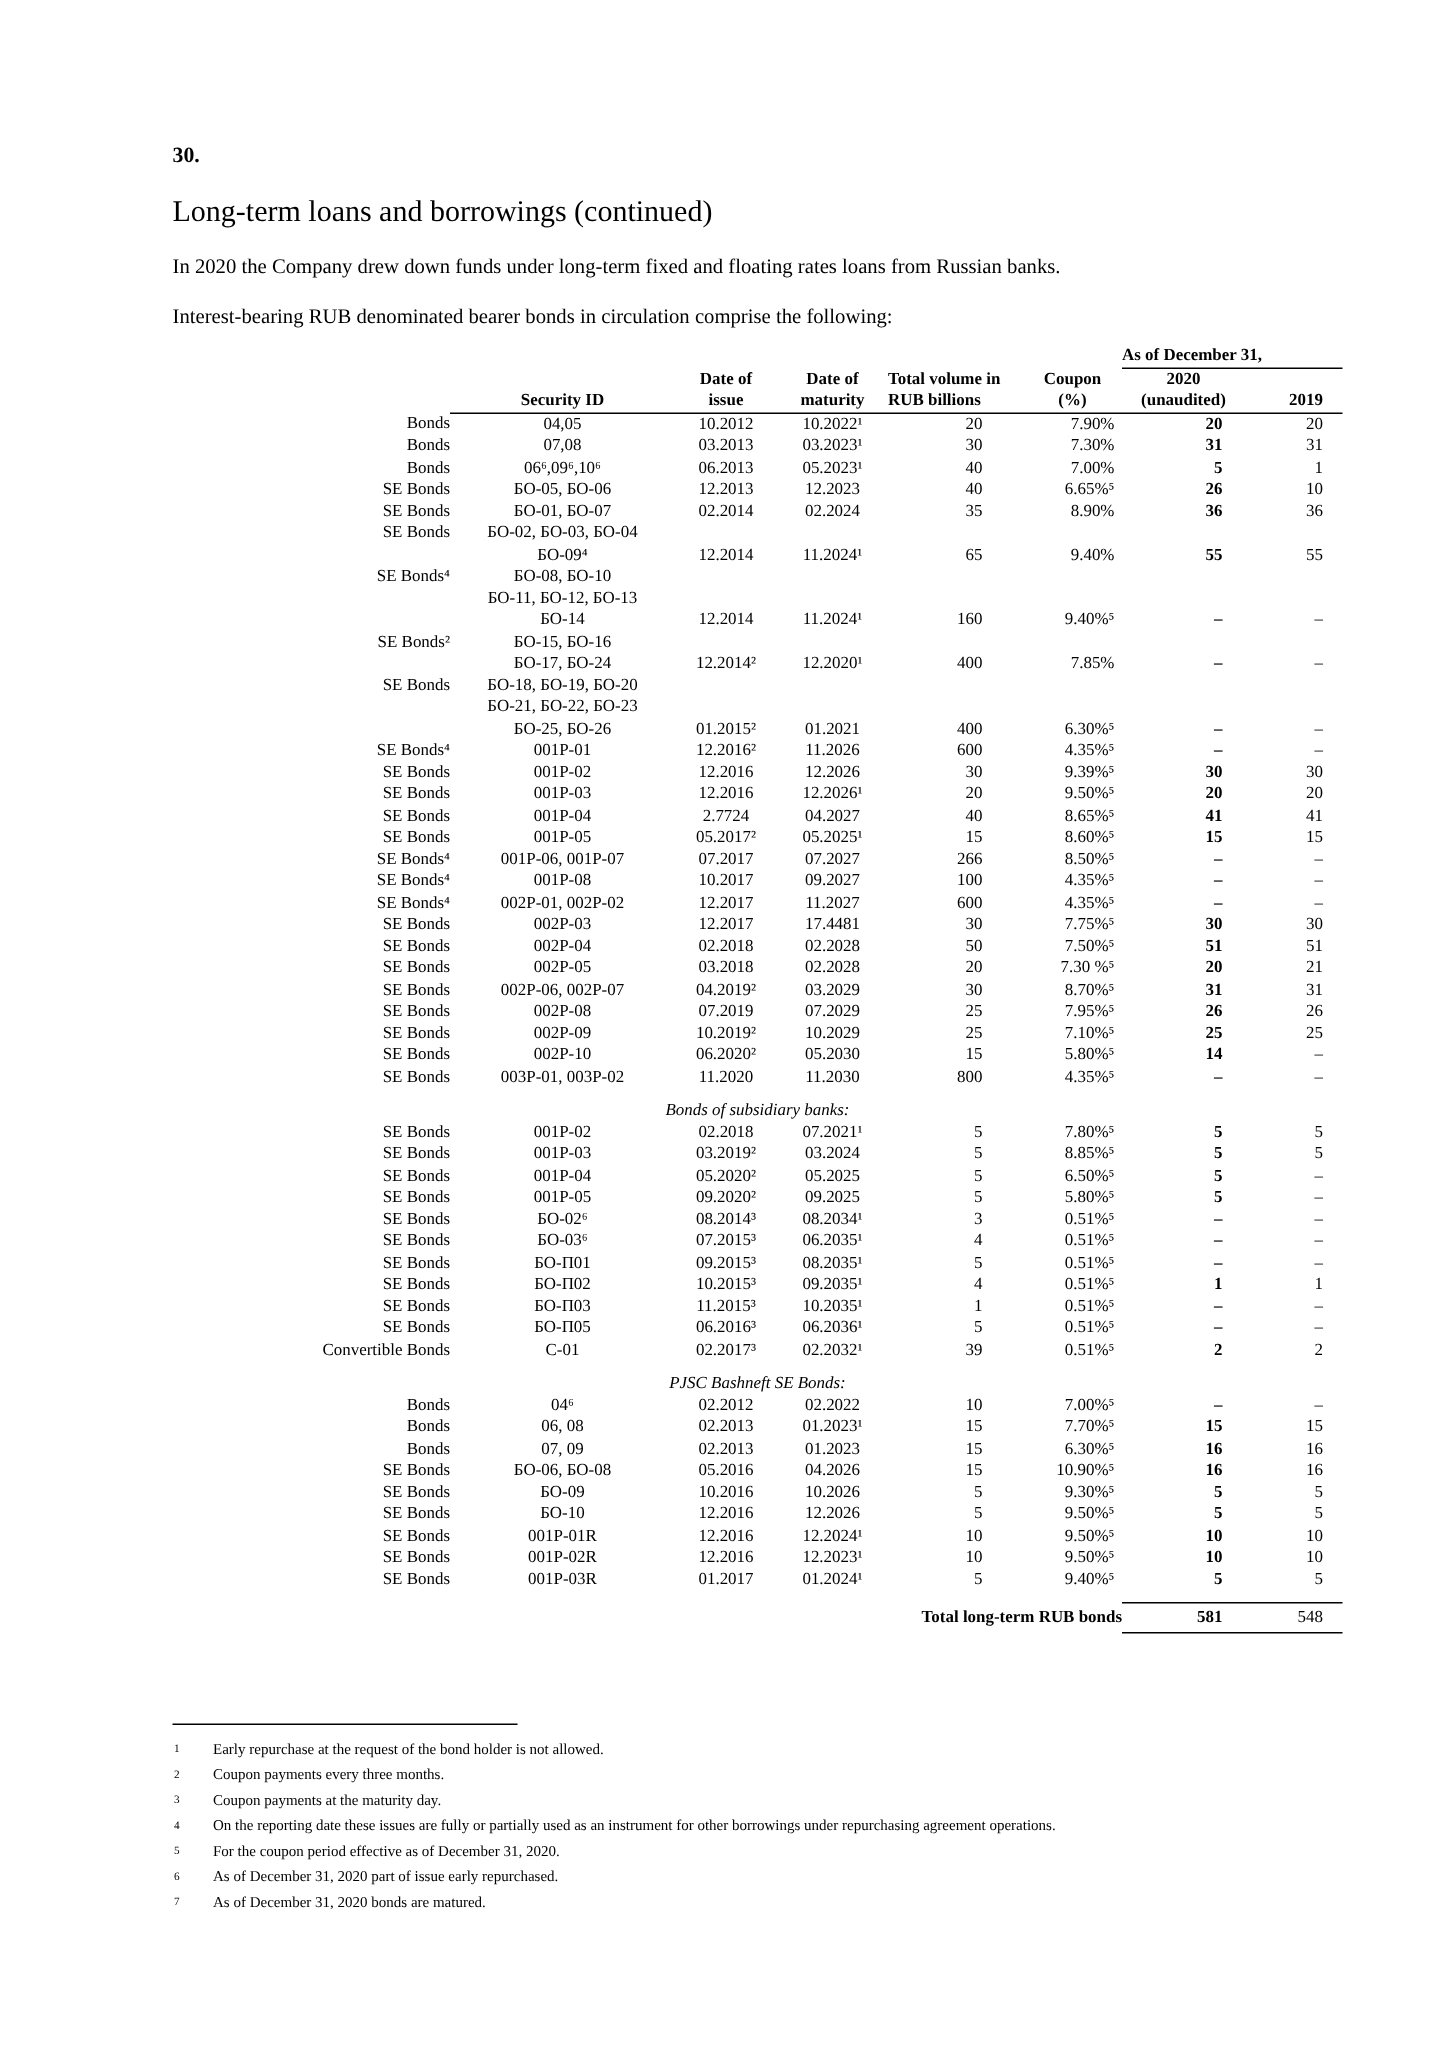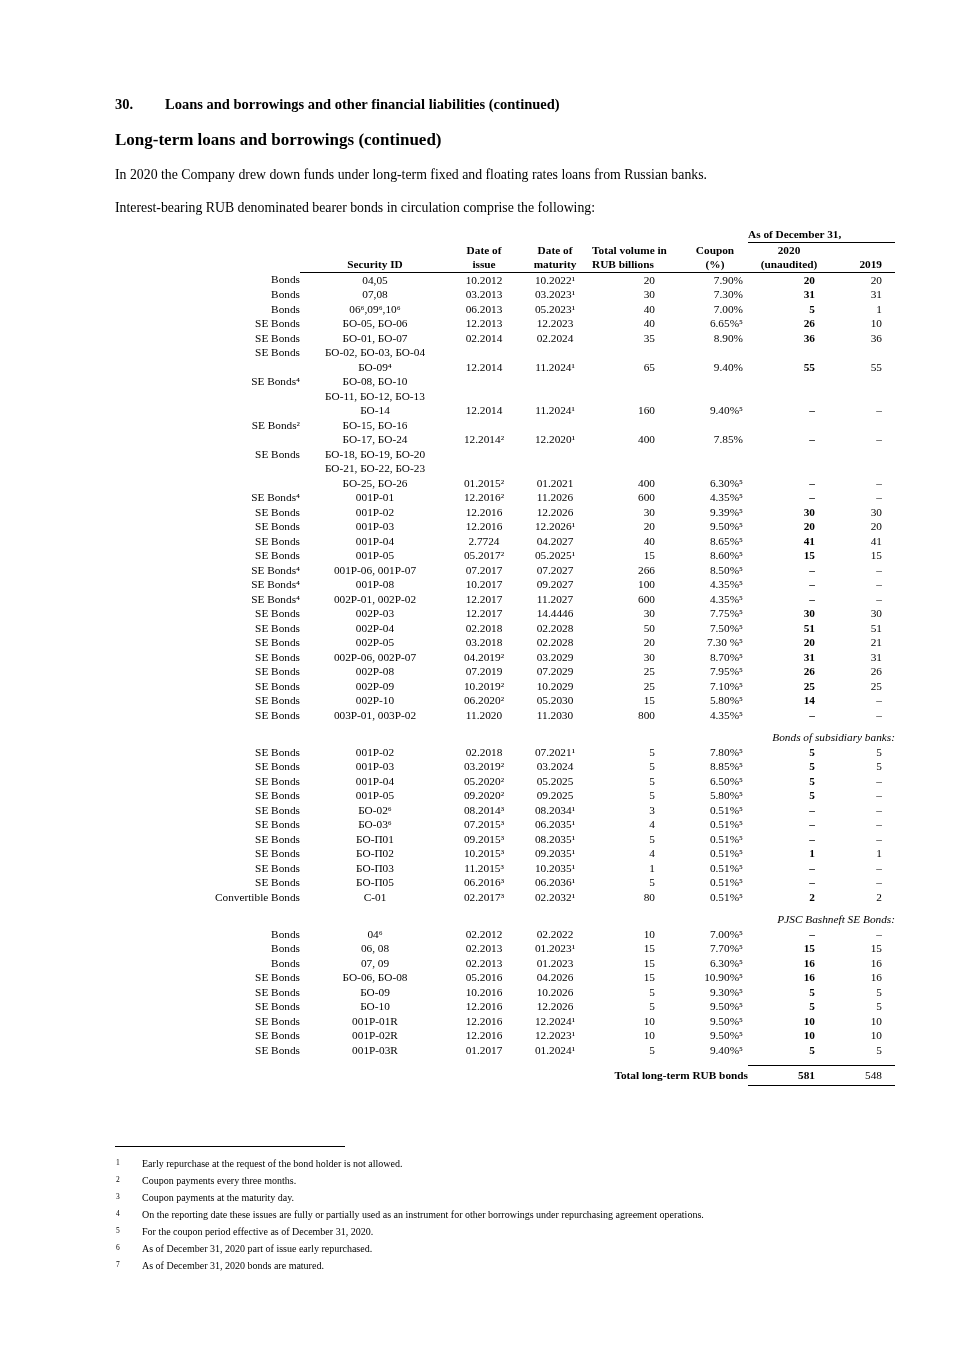--- a/index.html
+++ b/index.html
@@ -2,60 +2,59 @@
 <html><head>
 <meta charset="utf-8">
 <style>
   html,body{margin:0;padding:0}
   body{width:965px;height:1365px;background:#fff;color:#000;
        font-family:"Liberation Serif","DejaVu Serif",serif;overflow:hidden}
   .page{width:965px;height:1365px;padding:96px 46px 0 115px;box-sizing:border-box}
 
   .heading{font-size:14.5px;font-weight:bold;display:flex}
   .hnum{width:50px;flex:none}
-  .subheading{margin-top:17px;font-size:17px;font-weight:bold}
+  .subheading{margin-top:17px;font-size:20px;font-weight:normal}
   .para{margin:17px 0 0 0;font-size:13.8px}
 
   table.bond-table{border-collapse:collapse;table-layout:fixed;width:780px;
                    margin-top:11px;font-size:11.3px}
   .bond-table th,.bond-table td{padding:0;line-height:14.5px;vertical-align:bottom;
                                 font-weight:normal;overflow:visible}
   .hr1 th{border-bottom:none;font-weight:bold;text-align:left}
   .hr2 th{font-weight:bold;text-align:center;border-bottom:1px solid #000;vertical-align:bottom}
   .hr2 th.c-label{border-bottom:none}
   th.c-asof{border-bottom:1px solid #000}
 
   td.c-label{text-align:right;vertical-align:top;white-space:nowrap}
   td.c-id{text-align:center;vertical-align:top;white-space:nowrap}
   td.c-issue,td.c-mat{text-align:center;white-space:nowrap}
   td.c-vol{text-align:right;padding-right:27px}
   td.c-coup{text-align:right;padding-right:5px;white-space:nowrap}
   td.c-y2020{text-align:right;padding-right:15px;font-weight:bold}
   td.c-y2019{text-align:right;padding-right:13px}
-  td.section-label{font-style:italic;padding-top:8px;vertical-align:bottom;text-align:right}
+  td.section-label{font-style:italic;padding-top:8px;vertical-align:bottom;text-align:center}
 
   tr.spacer-row td{height:8px}
   tr.total-row td{font-weight:bold;padding-top:2px;padding-bottom:2px}
   tr.total-row td.total-val{border-top:1px solid #000;border-bottom:1px solid #000}
   tr.total-row td.c-y2019{font-weight:normal}
 
   .footnotes{margin-top:60px;font-size:10px}
   .fn-rule{width:230px;border-top:1px solid #000;margin-bottom:10px}
   .fn-item{display:flex;margin-bottom:4px;line-height:13px}
   .fn-num{flex:none;width:26px;font-size:7.5px;transform:translateY(-1px);padding-left:1px}
   .fn-text{flex:1}
 </style>
 </head>
 <body>
 
 <div class="page">
 
   <div class="heading">
     <span class="hnum">30.</span>
-    <span>Loans and borrowings and other financial liabilities (continued)</span>
   </div>
 
   <div class="subheading">Long-term loans and borrowings (continued)</div>
 
   <p class="para">In 2020 the Company drew down funds under long-term fixed and floating rates loans from Russian banks.</p>
   <p class="para">Interest-bearing RUB denominated bearer bonds in circulation comprise the following:</p>
 
   <table class="bond-table">
     <colgroup>
       <col style="width:185px">
@@ -317,21 +316,21 @@
           <td class="c-coup">4.35%⁵</td>
           <td class="c-y2020">–</td>
           <td class="c-y2019">–</td>
         </tr>
         <tr>
           <td class="c-label">SE Bonds</td>
           <td class="c-id">
             <div>002P-03</div>
           </td>
           <td class="c-issue">12.2017</td>
-          <td class="c-mat">14.4446</td>
+          <td class="c-mat">17.4481</td>
           <td class="c-vol">30</td>
           <td class="c-coup">7.75%⁵</td>
           <td class="c-y2020">30</td>
           <td class="c-y2019">30</td>
         </tr>
         <tr>
           <td class="c-label">SE Bonds</td>
           <td class="c-id">
             <div>002P-04</div>
           </td>
@@ -537,21 +536,21 @@
           <td class="c-y2020">–</td>
           <td class="c-y2019">–</td>
         </tr>
         <tr>
           <td class="c-label">Convertible Bonds</td>
           <td class="c-id">
             <div>C-01</div>
           </td>
           <td class="c-issue">02.2017³</td>
           <td class="c-mat">02.2032¹</td>
-          <td class="c-vol">80</td>
+          <td class="c-vol">39</td>
           <td class="c-coup">0.51%⁵</td>
           <td class="c-y2020">2</td>
           <td class="c-y2019">2</td>
         </tr>
         <tr>
           <td colspan="8" class="section-label">PJSC Bashneft SE Bonds:</td>
         </tr>
         <tr>
           <td class="c-label">Bonds</td>
           <td class="c-id">

